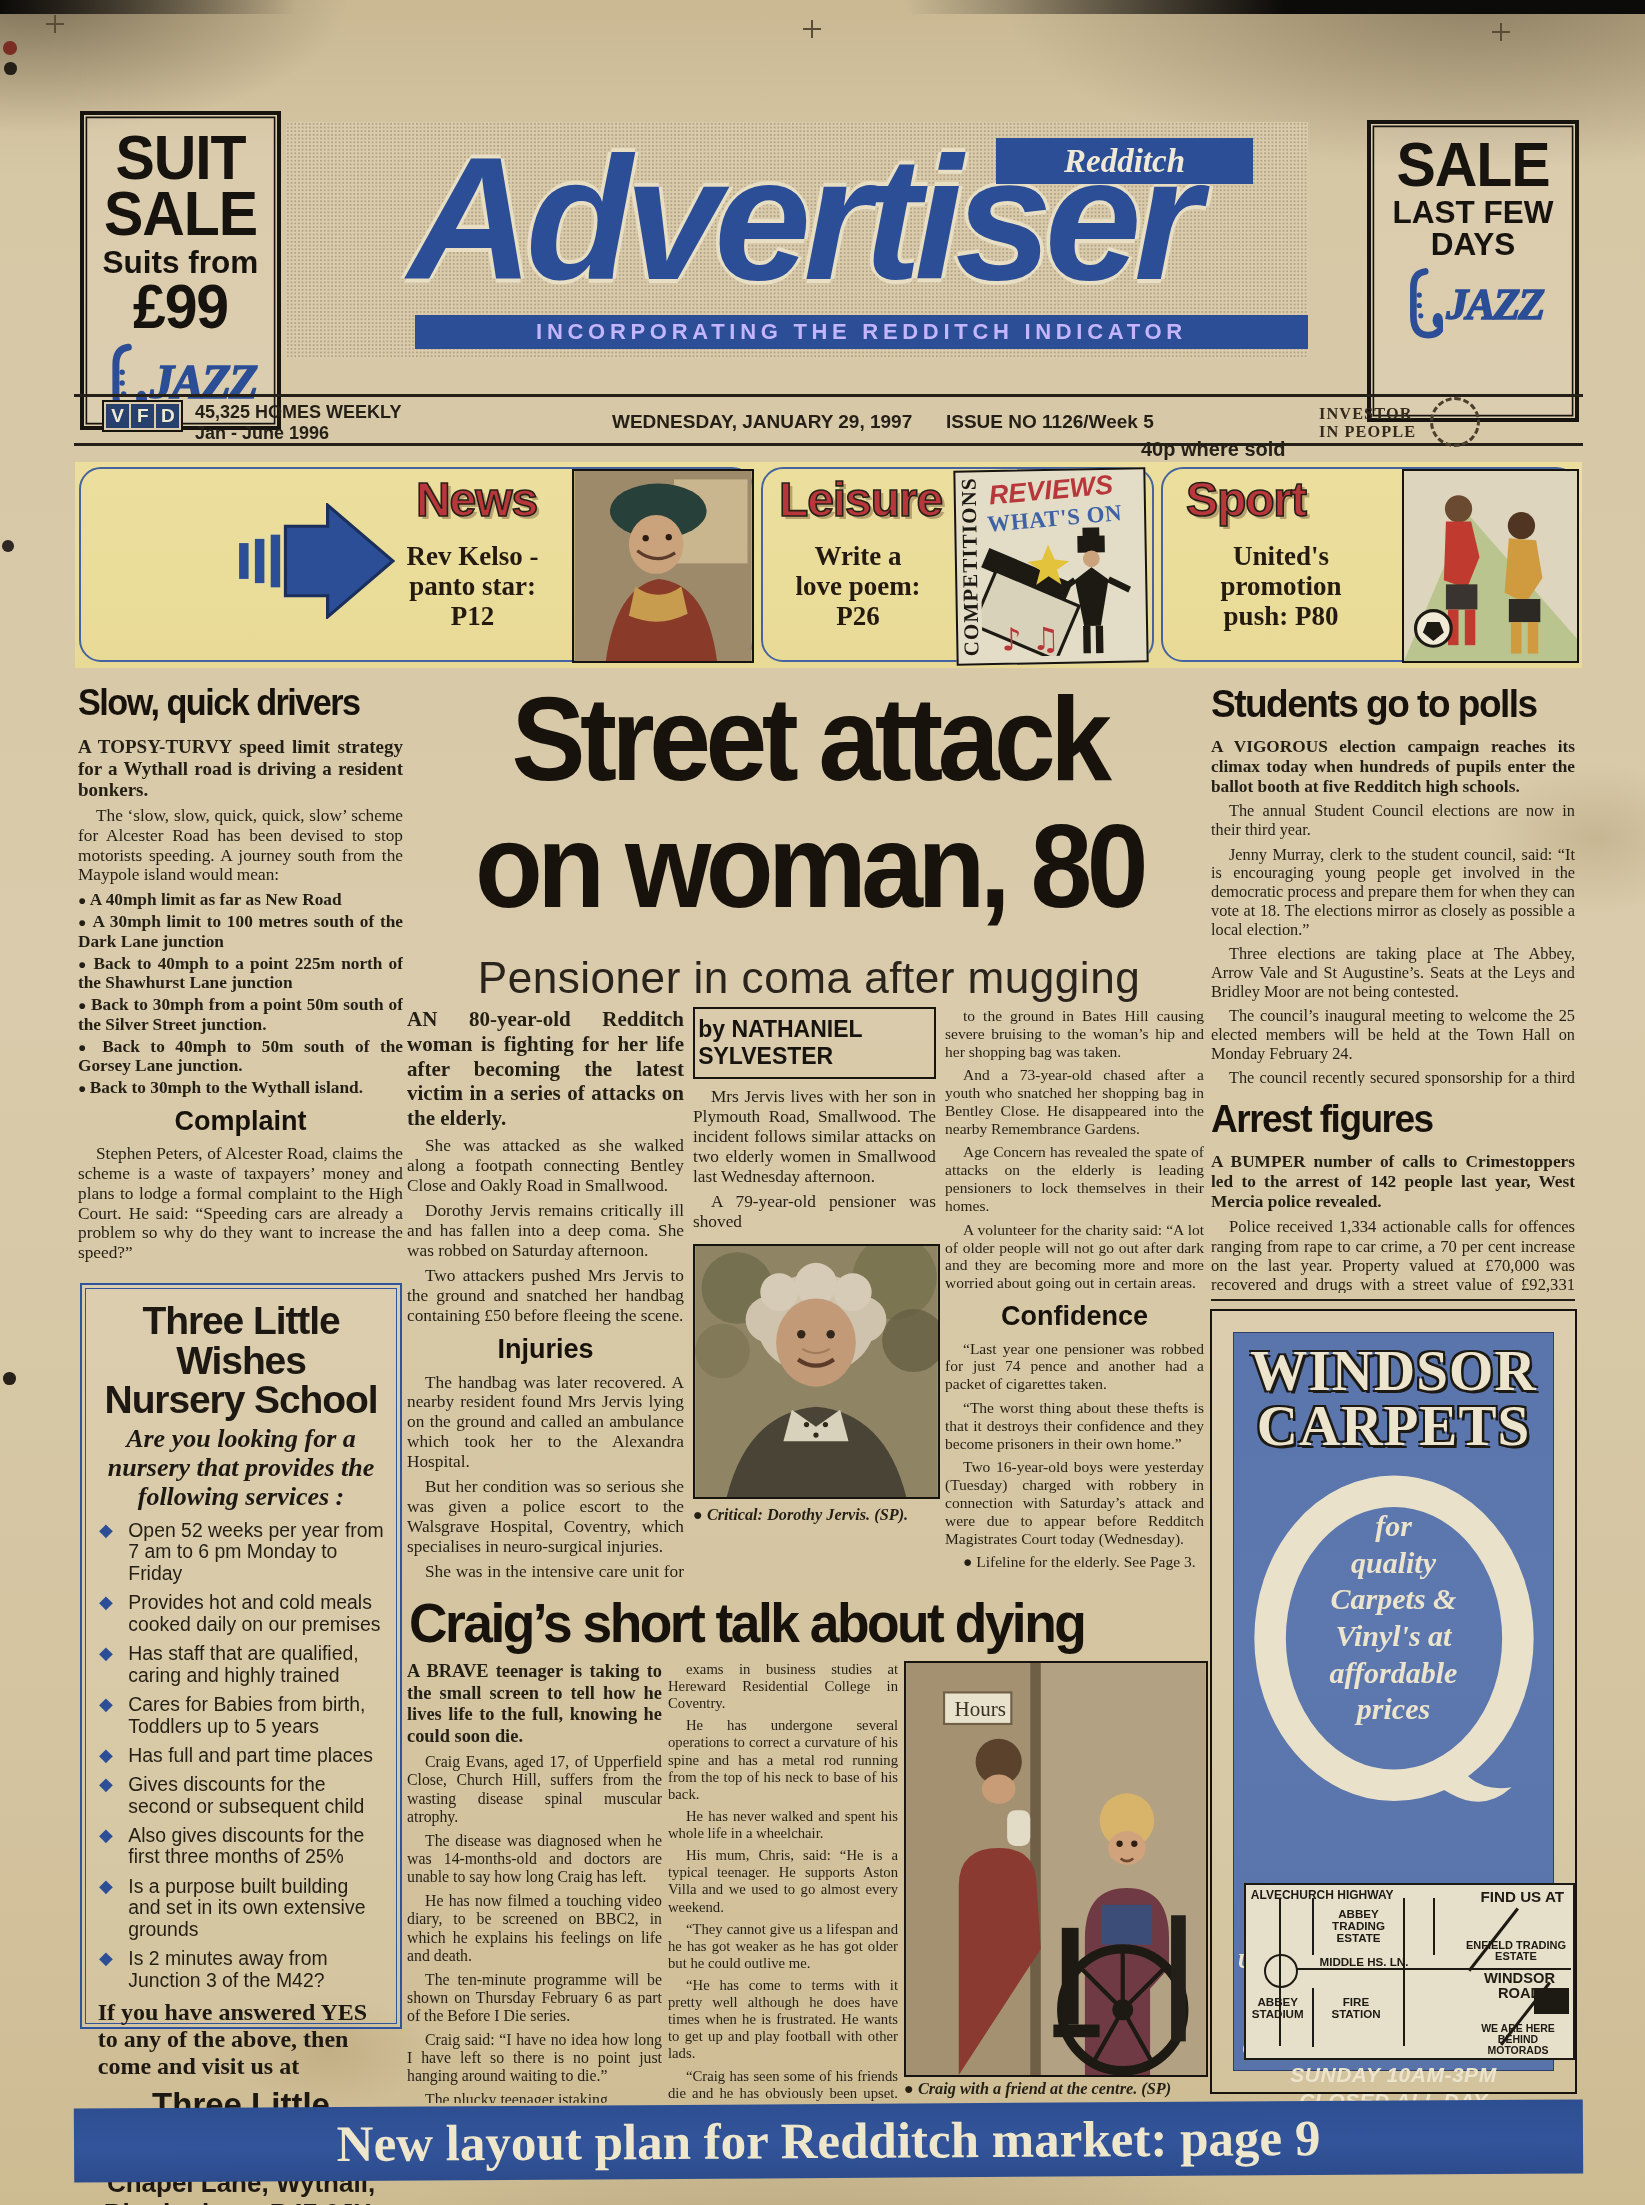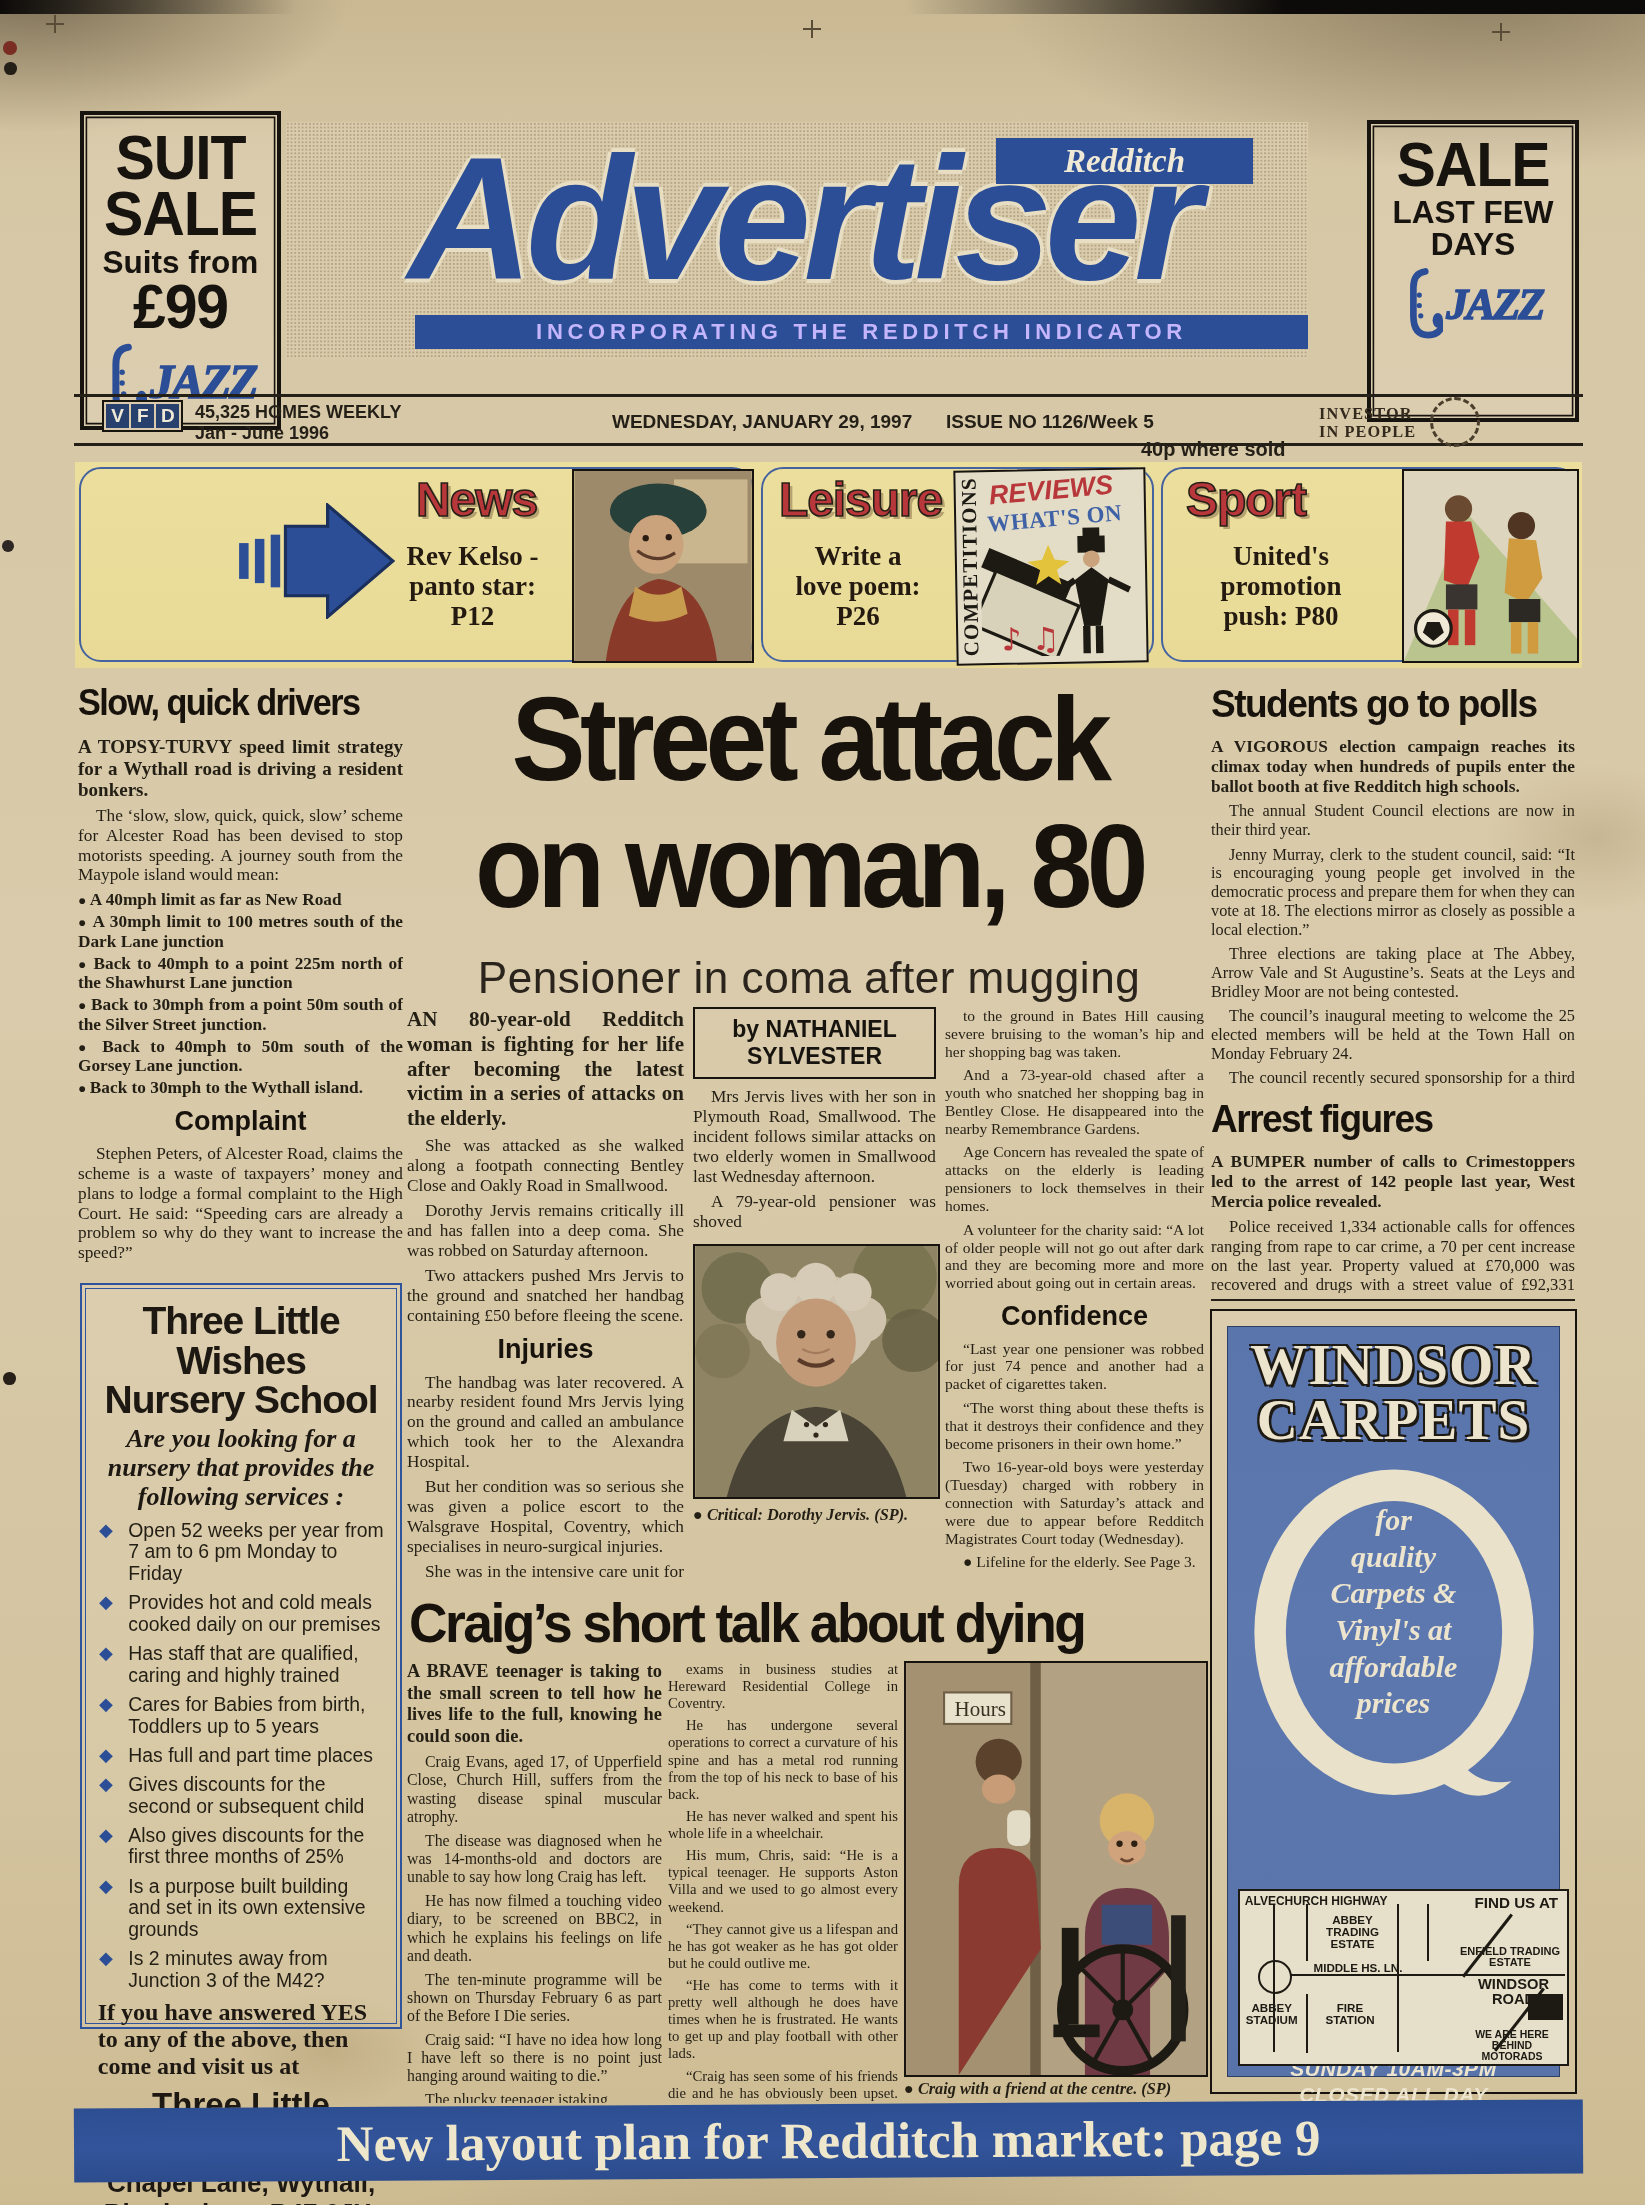--- a/index.html
+++ b/index.html
@@ -56,38 +56,38 @@
   .headline{font-family:"Liberation Sans",sans-serif;font-weight:bold;color:#17120c;letter-spacing:-1.6px;transform:scaleX(.95);transform-origin:left;}
   .h-main{font-size:118px;line-height:1.02;letter-spacing:-5.8px;text-align:center;transform:scaleX(.94);transform-origin:center;}
   .h-sub{font-family:"Liberation Sans",sans-serif;font-size:45px;color:#2a241c;text-align:center;letter-spacing:0.5px;transform:scaleX(.98);}
   .body{text-align:justify;color:#241f15;}
   .body p{margin:0 0 5.3px 0;text-indent:18px;}
   .body p.lead{font-weight:bold;text-indent:0;}
   .crosshead{font-family:"Liberation Sans",sans-serif;font-weight:bold;font-size:27px;text-align:center;margin:8.4px 0 7.4px;text-indent:0;color:#17120c;}
   ul.dots{list-style:none;margin:0;padding:0;}
   ul.dots li{margin:0 0 2.1px 0;}
   ul.dots li::before{content:"● ";font-size:.8em;}
-  .byline-box{border:2.6px solid #17130e;text-align:center;font-family:"Liberation Sans",sans-serif;font-weight:bold;font-size:23px;line-height:1.15;padding:7.4px 3.2px;margin-bottom:8.4px;color:#17130e;}
+  .byline-box{border:2.6px solid #17130e;text-align:left;font-family:"Liberation Sans",sans-serif;font-weight:bold;font-size:23px;line-height:1.15;padding:7.4px 3.2px;margin-bottom:8.4px;color:#17130e;}
   .caption{font-style:italic;font-weight:bold;font-size:16.3px;color:#241f15;}
   .divider{border-top:2.1px solid #241f17;}
 
   
   .nursery{border:2.6px solid #30549b;padding:3.2px;background:rgba(255,252,240,.10);}
   .nursery-inner{border:1.6px solid #30549b;height:100%;box-sizing:border-box;padding:9.5px 11.6px;text-align:center;color:#1d1812;}
   .nursery h2{font-family:"Liberation Sans",sans-serif;font-size:39px;line-height:1.02;margin:2.1px 0 5.3px;letter-spacing:-1.1px;}
   .nursery .intro{font-style:italic;font-weight:bold;font-size:26px;line-height:1.1;margin:0 0 8.4px;}
   .nursery ul{list-style:none;margin:0;padding:0;text-align:left;}
   .nursery li{font-family:"Liberation Sans",sans-serif;font-size:19.4px;line-height:1.12;margin:0 0 7.4px;padding-left:30.5px;position:relative;color:#241f15;}
   .nursery li::before{content:"◆";color:#2b4e96;position:absolute;left:1.1px;top:0;font-size:18px;}
   .nursery .outro{font-weight:bold;font-size:24px;line-height:1.12;margin:4.2px 0 6.3px;text-align:left;}
   .nursery .bigname{font-family:"Liberation Sans",sans-serif;font-weight:bold;font-size:33px;margin:3.2px 0 7.4px;}
   .nursery .addr{font-family:"Liberation Sans",sans-serif;font-weight:bold;font-size:26px;line-height:1.15;}
 
   
-  .windsor{border:2.6px solid #17130e;background:rgba(255,252,240,.1);padding:15px;}
+  .windsor{border:2.6px solid #17130e;background:rgba(255,252,240,.1);padding:21px;}
   .windsor-inner{background:linear-gradient(180deg,#5a74ac,#5d78af 40%,#5873aa);height:100%;box-sizing:border-box;text-align:center;position:relative;border:1.1px solid #2e3f66;}
   .windsor h2{font-family:"Liberation Serif",serif;font-weight:bold;color:#ece4cd;font-size:57px;line-height:.98;margin:9.5px 0 0;letter-spacing:1.1px;
               text-shadow:2.6px 2.6px 0 #1d1a14,-2.1px -2.1px 0 #1d1a14,2.1px -2.1px 0 #1d1a14,-2.1px 2.1px 0 #1d1a14;}
   .qwrap{position:relative;height:462px;}
   .qring{position:absolute;left:50%;top:15.8px;transform:translateX(-50%);width:294px;height:368px;}
   .qtag{position:absolute;left:50%;top:54px;transform:translateX(-50%);width:221px;
         font-family:"Liberation Serif",serif;font-style:italic;font-weight:bold;color:#ece4cd;font-size:30px;line-height:1.22;}
   .wcall{font-family:"Liberation Serif",serif;font-style:italic;font-weight:bold;color:#ece4cd;}
   .whours{font-family:"Liberation Sans",sans-serif;font-style:italic;font-weight:bold;color:#ece4cd;font-size:21px;line-height:1.25;letter-spacing:0.5px;}
   .map{position:absolute;background:#e6dfc9;border:2.1px solid #1d1a14;font-family:"Liberation Sans",sans-serif;color:#1d1a14;}

